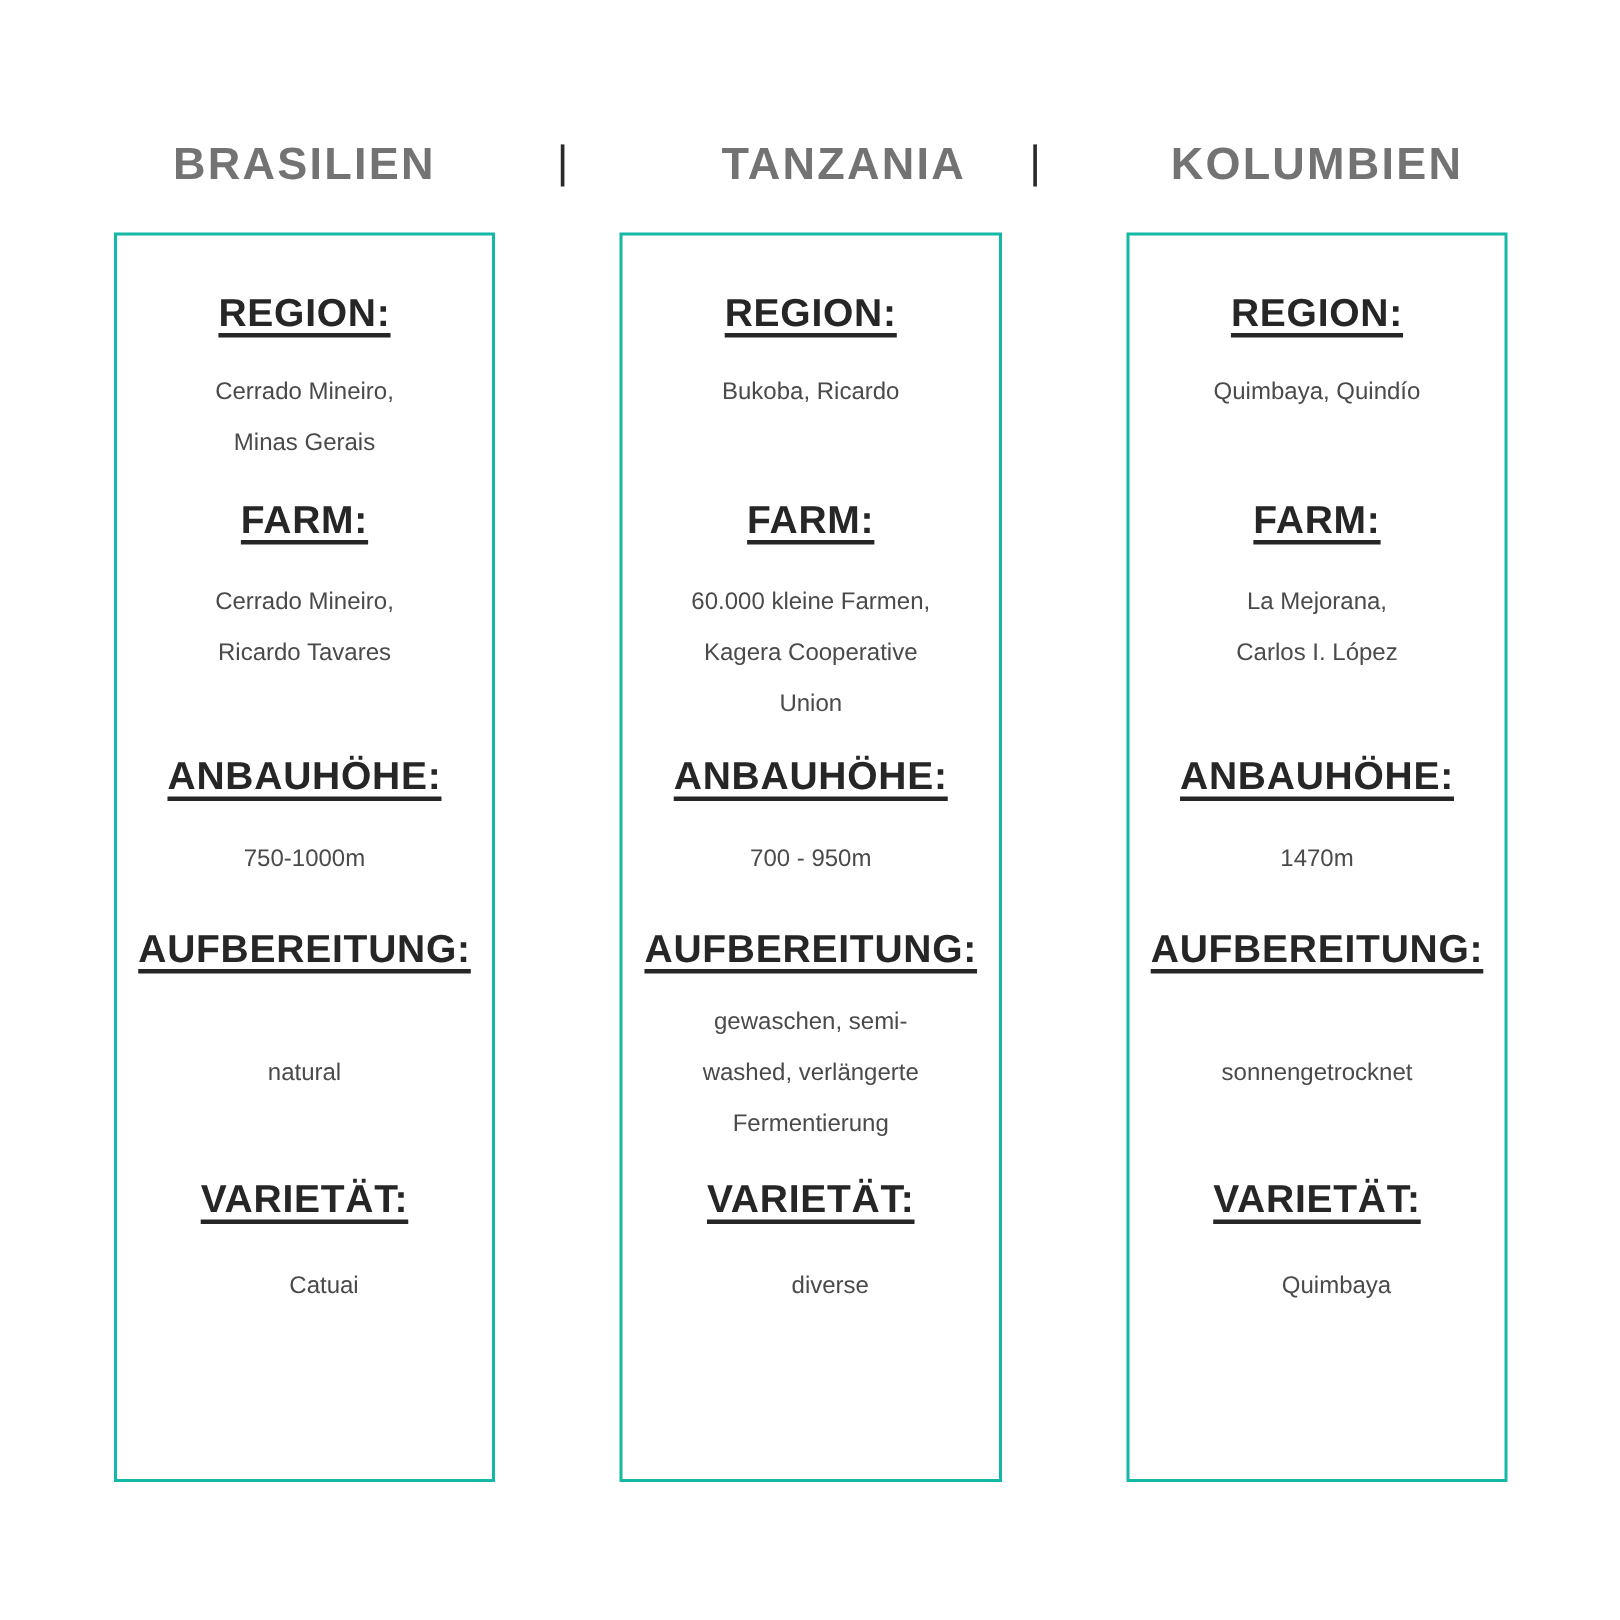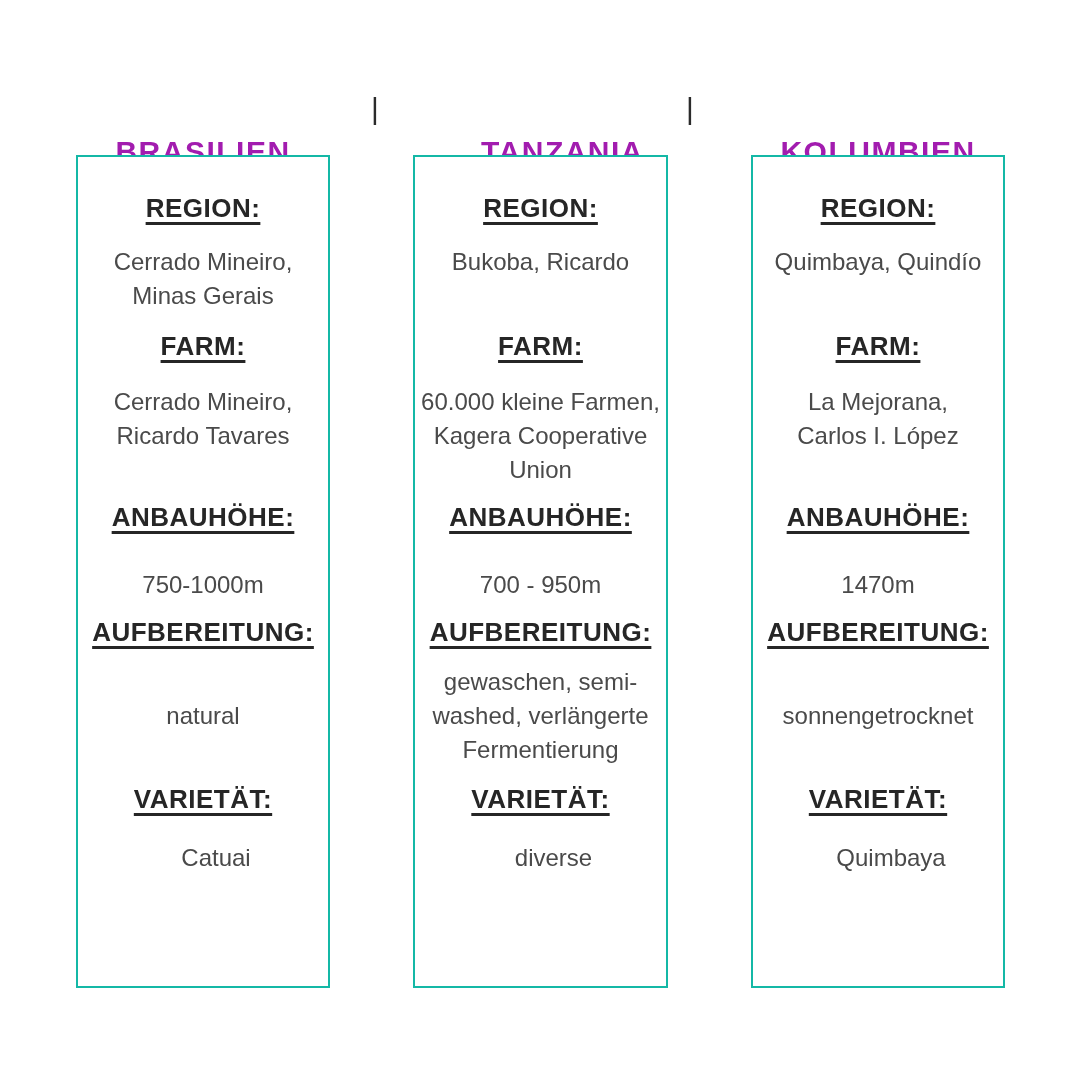--- a/index.html
+++ b/index.html
@@ -14,22 +14,21 @@
   }
   .col-title {
     position: absolute;
     top: 92px;
     height: 36px;
     line-height: 36px;
     text-align: center;
     font-size: 30px;
     font-weight: bold;
     letter-spacing: 1.5px;
-    color: #a21caf;
-    margin-top: 42px;
+    color: #737373;
   }
   .title-1 { left: 76px;  width: 254px; }
   .title-2 { left: 435px; width: 255px; }
   .title-3 { left: 751px; width: 254px; }
   .title-sep {
     position: absolute;
     top: 90px;
     width: 30px;
     height: 38px;
     line-height: 38px;
@@ -58,28 +57,28 @@
     font-weight: bold;
     letter-spacing: 0.5px;
     color: #262626;
     text-decoration: underline;
     text-decoration-thickness: 2.5px;
     text-underline-offset: 5px;
   }
   .label-region { margin-top: 36px; }
   .sec-value {
     text-align: center;
-    font-size: 24px;
+    font-size: 16px;
     line-height: 34px;
     color: #4a4a4a;
     white-space: pre-line;
   }
   .value-region     { height: 108px; padding-top: 22px; }
   .value-farm       { height: 141px; padding-top: 24px; }
-  .value-altitude   { height: 85px;  padding-top: 36px; }
+  .value-altitude   { height: 85px;  padding-top: 24px; }
   .value-processing { height: 137px; display: flex; align-items: center; justify-content: center; }
   .value-variety    { padding-top: 27px; padding-left: 26px; }
 </style>
 </head>
 <body>
 
 <div class="canvas">
 
   <div class="col-title title-1">BRASILIEN</div>
   <div class="title-sep sep-1">|</div>

